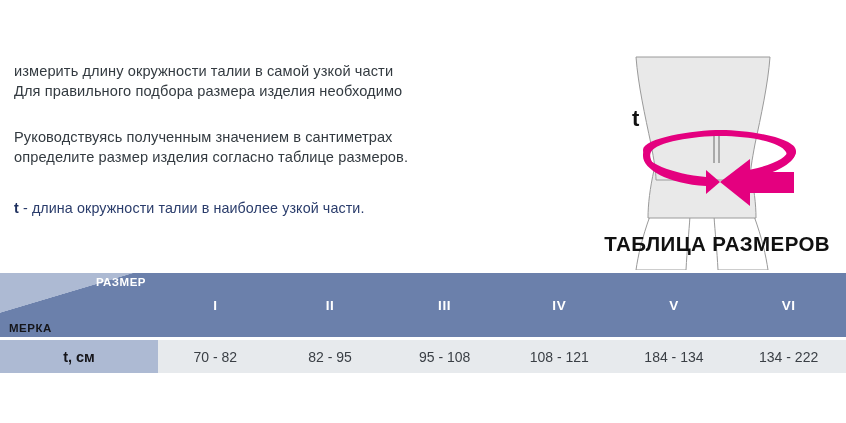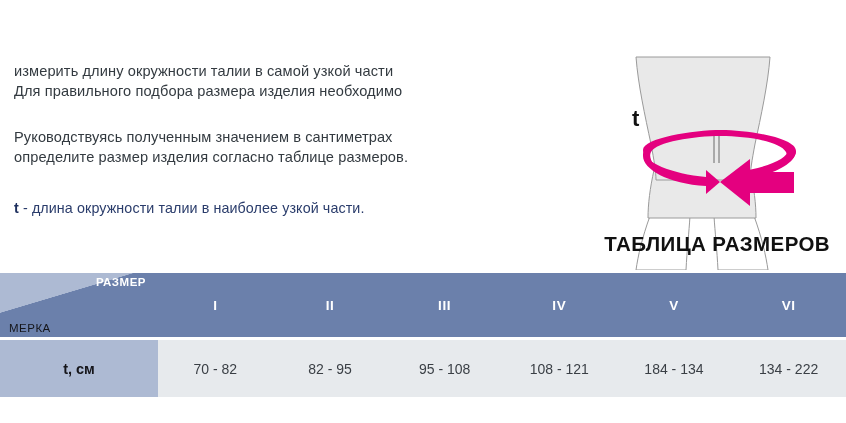--- a/index.html
+++ b/index.html
@@ -106,35 +106,35 @@
     right:12px;top:3px;
     font-size:11.5px;
     font-weight:bold;
     color:#ffffff;
     letter-spacing:0.5px;
   }
   th.corner .lbl-measure{
     position:absolute;
     left:9px;bottom:3px;
     font-size:11.5px;
-    font-weight:normal;
+    font-weight:bold;
     color:#15151a;
     letter-spacing:0.5px;
   }
   
   tbody tr.gap td{height:3px;background:#ffffff;padding:0;border:0;}
   
   tbody td{
     height:33px;
     background:#e7eaed;
     color:#3a3f45;
     font-size:14px;
     text-align:center;
     vertical-align:middle;
-    padding:12px;
+    padding:0;
     border:0;
   }
   td.rowlabel{
     width:134px;
     background:#adbad3;
     color:#15151a;
     font-size:14.5px;
     font-weight:bold;
   }
 </style>

